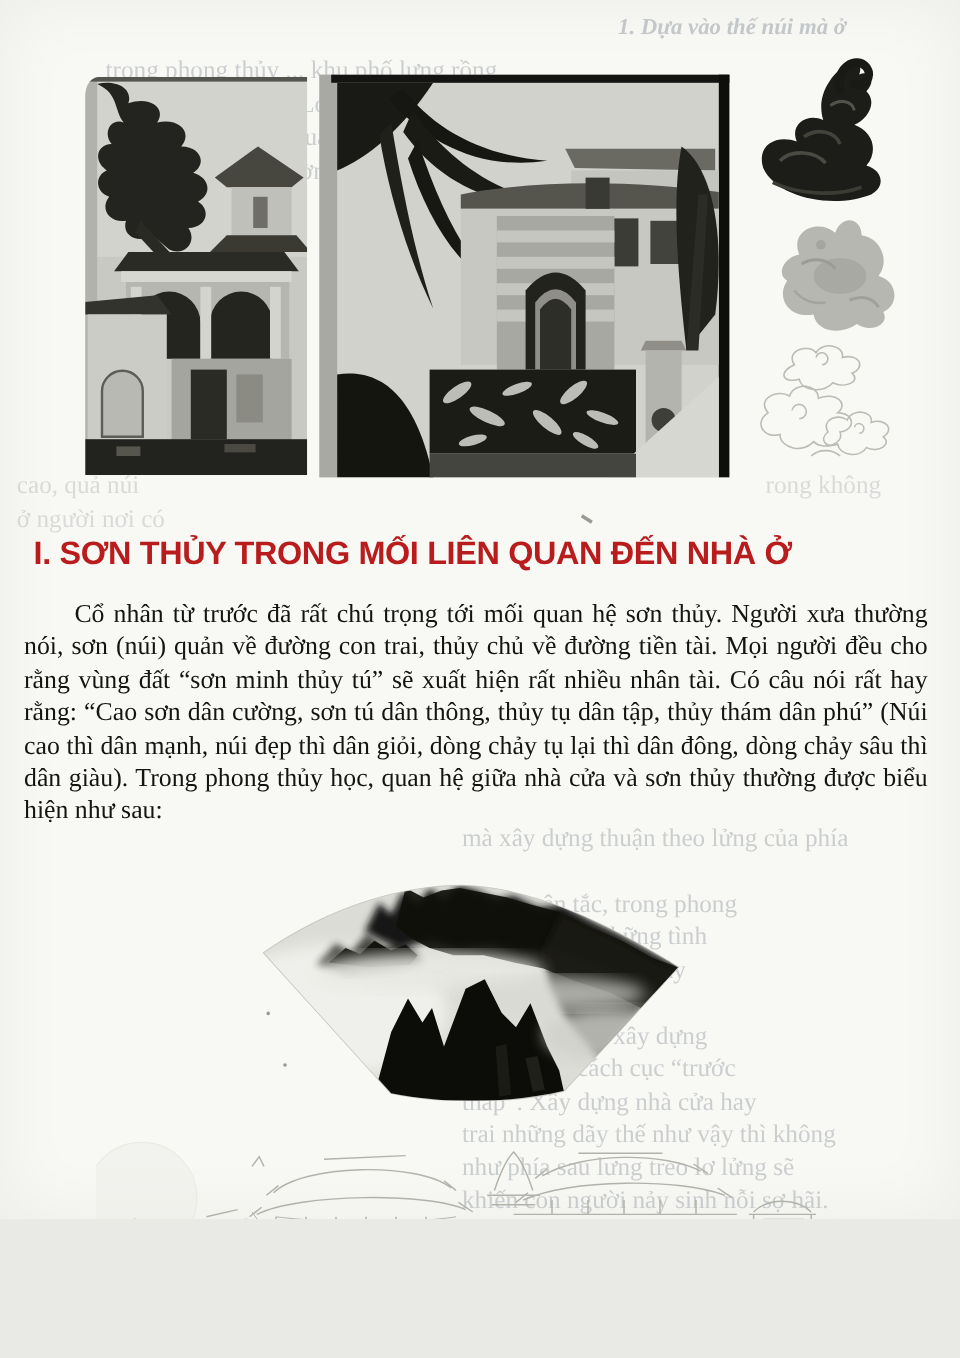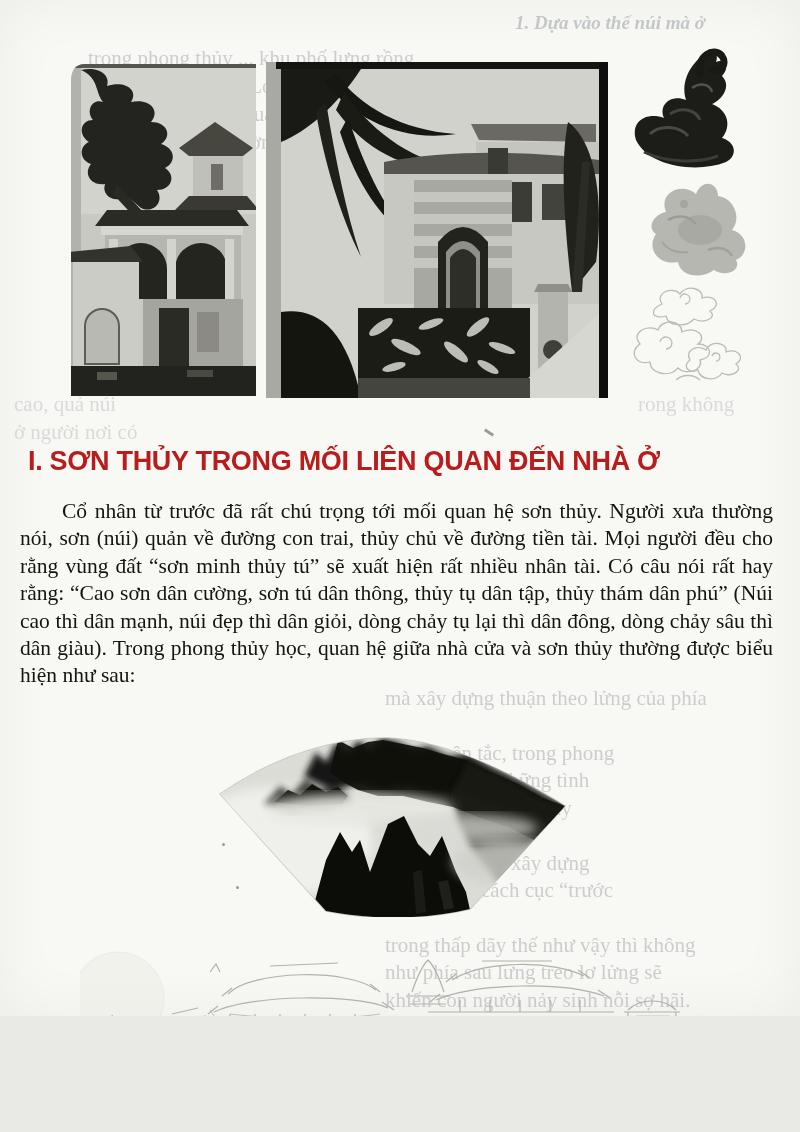--- a/index.html
+++ b/index.html
@@ -55,21 +55,22 @@
   <div class="bleed dim" style="left:610px;top:392px;margin-left:28px;">rong không</div>
   <div class="bleed dim" style="left:14px;top:420px;">ở người nơi có</div>
 
   <div class="bleed rightcol-line" style="top:686px;">mà xây dựng thuận theo lửng của phía</div>
   <div class="bleed rightcol-line" style="top:741px;">về nguyên tắc, trong phong</div>
   <div class="bleed rightcol-line" style="top:768px;">Nhưng trong những tình</div>
   <div class="bleed rightcol-line" style="top:796px;">đây thì không nên xây</div>
   <div class="bleed rightcol-line" style="top:823px;">hay biệt thự</div>
   <div class="bleed rightcol-line indent" style="top:851px;">Không nên xây dựng</div>
   <div class="bleed rightcol-line" style="top:878px;">nhà cửa có cách cục “trước</div>
-  <div class="bleed rightcol-line" style="top:933px;">trong thấp dãy thế như vậy thì không</div>
+  <div class="bleed rightcol-line" style="top:906px;">thấp”. Xây dựng nhà cửa hay</div>
+  <div class="bleed rightcol-line" style="top:933px;">trai những dãy thế như vậy thì không</div>
   <div class="bleed rightcol-line" style="top:960px;">như phía sau lưng treo lơ lửng sẽ</div>
   <div class="bleed rightcol-line" style="top:988px;">khiến con người nảy sinh nỗi sợ hãi.</div>
 
 
   <svg class="art" style="left:67px;top:64px;" width="193" height="332" viewBox="0 0 193 332">
     <defs>
       <clipPath id="lpClip">
           <path d="M18 0 H189 V332 H4 V18 Q4 0 18 0 Z"></path>
         </clipPath>
     </defs>

